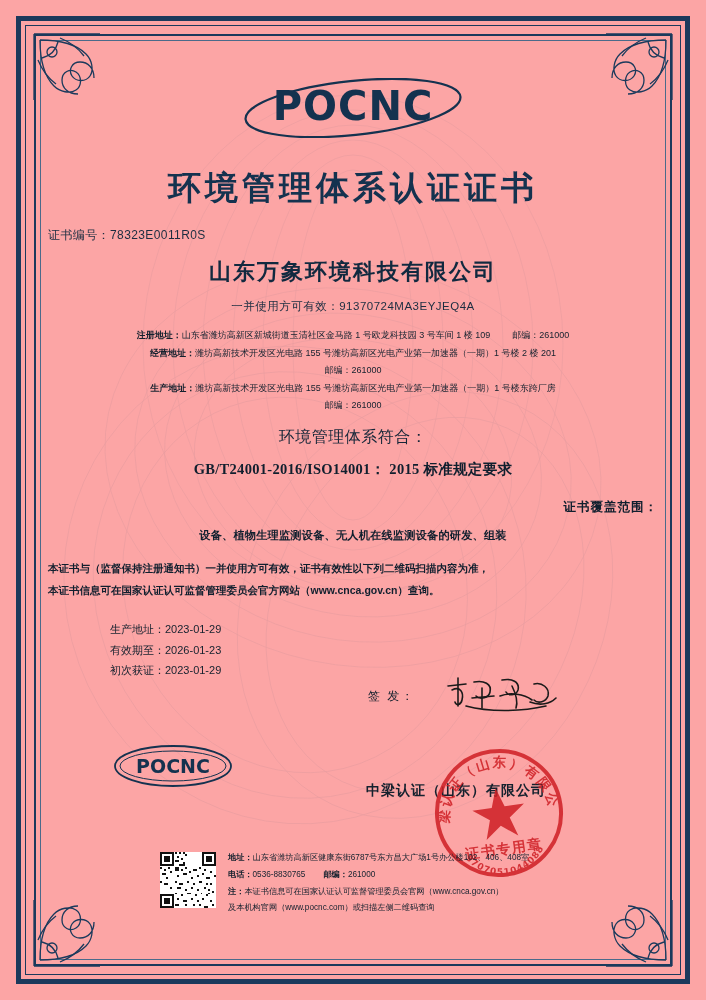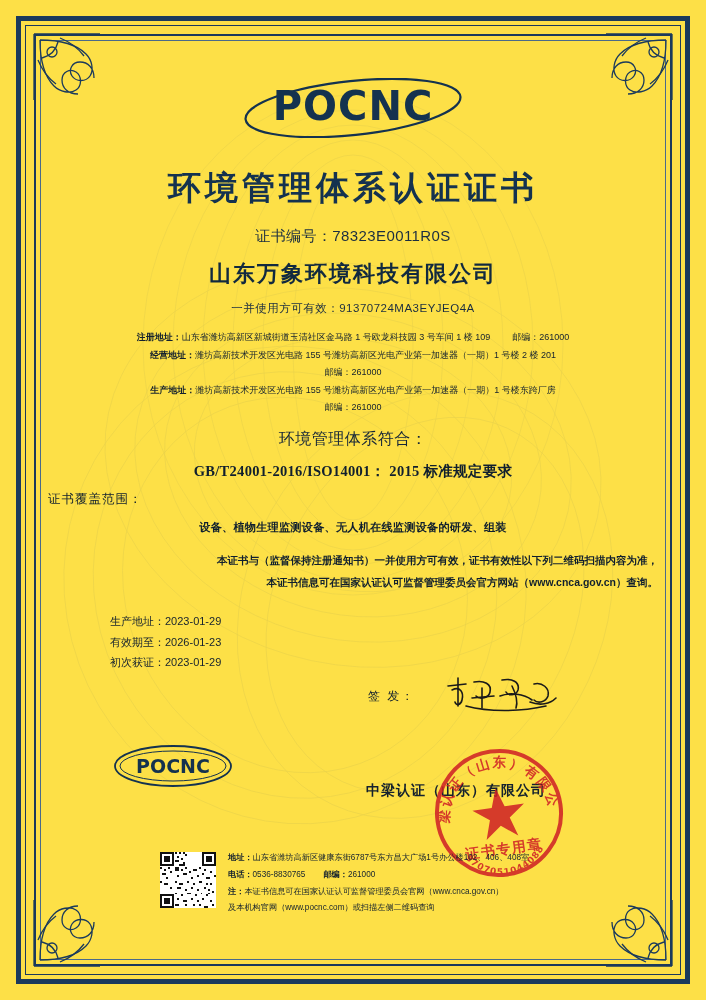--- a/index.html
+++ b/index.html
@@ -12,21 +12,21 @@
     height: 1000px;
     font-family: "Liberation Sans", sans-serif;
     color: #111;
     overflow: hidden;
   }
 
   .certificate {
     position: relative;
     width: 706px;
     height: 1000px;
-    background: #fde047;
+    background: #fca5a5;
     overflow: hidden;
   }
 
   
   .border-outer {
     position: absolute;
     left: 16px; top: 16px; right: 16px; bottom: 16px;
     border: 5px solid #1b3a5c;
   }
   .border-mid {
@@ -86,22 +86,22 @@
     text-align: center;
     font-family: "DejaVu Sans", sans-serif;
     font-size: 33px;
     font-weight: bold;
     letter-spacing: 4px;
     color: #14324f;
     margin-top: 24px;
   }
 
   .cert-no {
-    text-align: center;
-    font-size: 15px;
+    text-align: left;
+    font-size: 12px;
     color: #1b2d40;
     margin-top: 16px;
     letter-spacing: 0.4px;
   }
 
   .company-name {
     text-align: center;
     font-family: "DejaVu Sans", sans-serif;
     font-size: 22px;
     font-weight: bold;
@@ -141,40 +141,40 @@
     text-align: center;
     font-family: "Liberation Serif", serif;
     font-size: 14.5px;
     font-weight: bold;
     color: #101f2e;
     margin-top: 12px;
     letter-spacing: 0.3px;
   }
 
   .scope-title {
-    text-align: left;
+    text-align: right;
     font-size: 12.5px;
-    font-weight: normal;
+    font-weight: bold;
     color: #101f2e;
-    margin-top: 10px;
+    margin-top: 20px;
     letter-spacing: 1px;
   }
 
   .scope-body {
     text-align: center;
     font-size: 11.2px;
     font-weight: bold;
     line-height: 2.0;
     color: #101f2e;
     margin-top: 8px;
     letter-spacing: 0.2px;
   }
 
   .note-block {
-    text-align: right;
+    text-align: left;
     font-size: 10.5px;
     font-weight: bold;
     line-height: 2.05;
     color: #101f2e;
     margin-top: 12px;
   }
 
   .dates {
     margin-top: 18px;
     margin-left: 62px;

